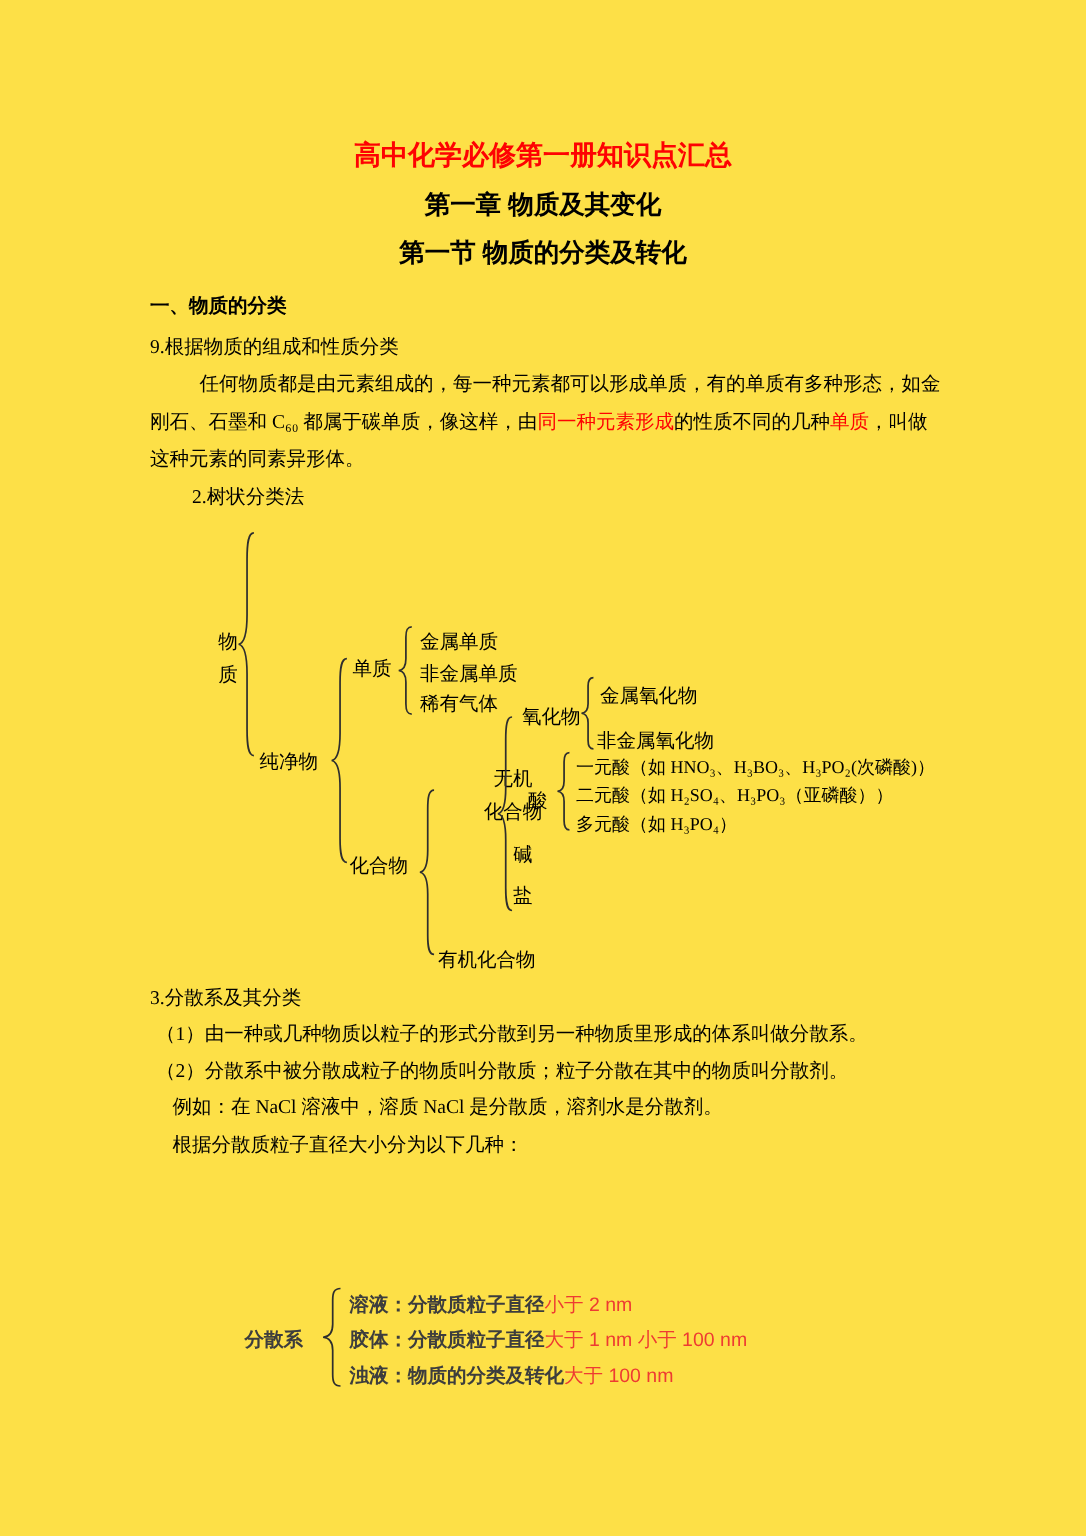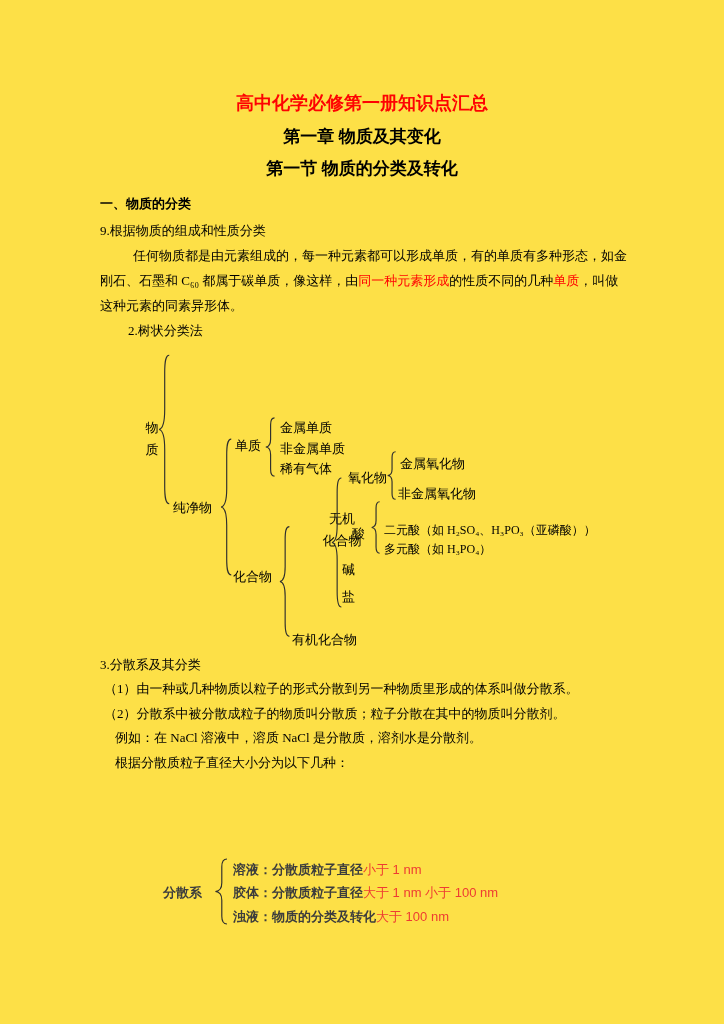--- a/index.html
+++ b/index.html
@@ -80,36 +80,37 @@
   <svg class="brace" style="left:386px; top:451px; width:11px; height:49px;" viewBox="0 0 20 100" preserveAspectRatio="none">
       <path d="M17.5 1.5 C12 1.5 11 6 11 13 L11 37 C11 45 8.5 49.5 3 50 C8.5 50.5 11 55 11 63 L11 87 C11 94 12 98.5 17.5 98.5"></path>
     </svg>
   <div class="t" style="left:400px; top:456px;">金属氧化物</div>
   <div class="t" style="left:398px; top:486px;">非金属氧化物</div>
 
   <div class="t" style="left:352px; top:526px;">酸</div>
   <svg class="brace" style="left:370px; top:501px; width:11px; height:53px;" viewBox="0 0 20 100" preserveAspectRatio="none">
       <path d="M17.5 1.5 C12 1.5 11 6 11 13 L11 37 C11 45 8.5 49.5 3 50 C8.5 50.5 11 55 11 63 L11 87 C11 94 12 98.5 17.5 98.5"></path>
     </svg>
+  <div class="t small" style="left:384px; top:504px;">一元酸（如 HNO₃、H₃BO₃、H₃PO₂(次磷酸)）</div>
   <div class="t small" style="left:384px; top:523px;">二元酸（如 H₂SO₄、H₃PO₃（亚磷酸））</div>
   <div class="t small" style="left:384px; top:542px;">多元酸（如 H₃PO₄）</div>
 
   <div class="t" style="left:342px; top:562px;">碱</div>
   <div class="t" style="left:342px; top:589px;">盐</div>
   <div class="t" style="left:292px; top:632px;">有机化合物</div>
 
   <div class="t" style="left:100px; top:657px;">3.分散系及其分类</div>
   <div class="t" style="left:104px; top:681px;">（1）由一种或几种物质以粒子的形式分散到另一种物质里形成的体系叫做分散系。</div>
   <div class="t" style="left:104px; top:706px;">（2）分散系中被分散成粒子的物质叫分散质；粒子分散在其中的物质叫分散剂。</div>
   <div class="t" style="left:115px; top:730px;">例如：在 NaCl 溶液中，溶质 NaCl 是分散质，溶剂水是分散剂。</div>
   <div class="t" style="left:115px; top:755px;text-align:center;">根据分散质粒子直径大小分为以下几种：</div>
 
   <div class="tree2">
     <div class="t tree2-text" style="left:163px; top:885px;">分散系</div>
     <svg class="brace" style="left:213px; top:858px; width:16px; height:67px;" viewBox="0 0 20 100" preserveAspectRatio="none">
         <path d="M17.5 1.5 C12 1.5 11 6 11 13 L11 37 C11 45 8.5 49.5 3 50 C8.5 50.5 11 55 11 63 L11 87 C11 94 12 98.5 17.5 98.5"></path>
       </svg>
-    <div class="t tree2-text" style="left:233px; top:862px;"><span>溶液：分散质粒子直径</span><span class="red">小于 1 nm</span></div>
+    <div class="t tree2-text" style="left:233px; top:862px;"><span>溶液：分散质粒子直径</span><span class="red">小于 2 nm</span></div>
     <div class="t tree2-text" style="left:233px; top:885px;"><span>胶体：分散质粒子直径</span><span class="red">大于 1 nm 小于 100 nm</span></div>
     <div class="t tree2-text" style="left:233px; top:909px;"><span>浊液：物质的分类及转化</span><span class="red">大于 100 nm</span></div>
   </div>
 
 </div>
 
 </body></html>

